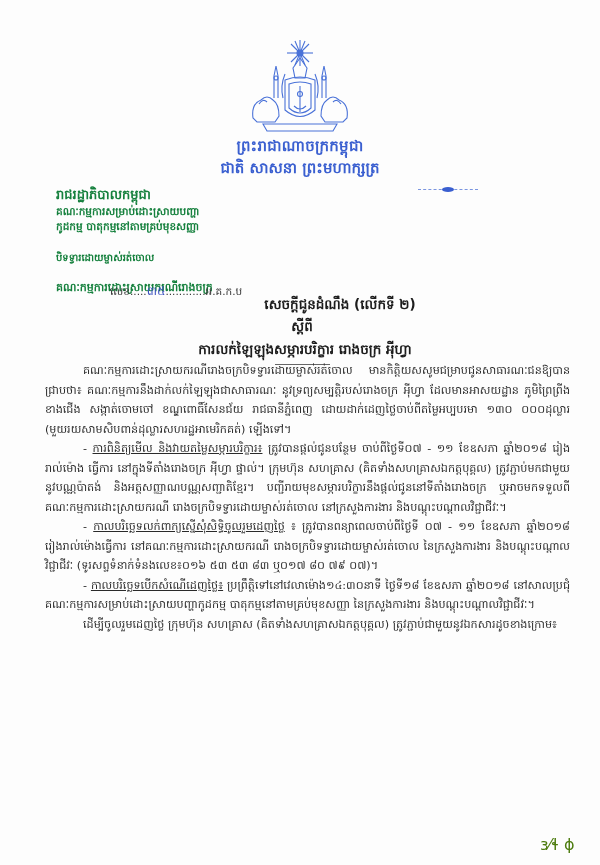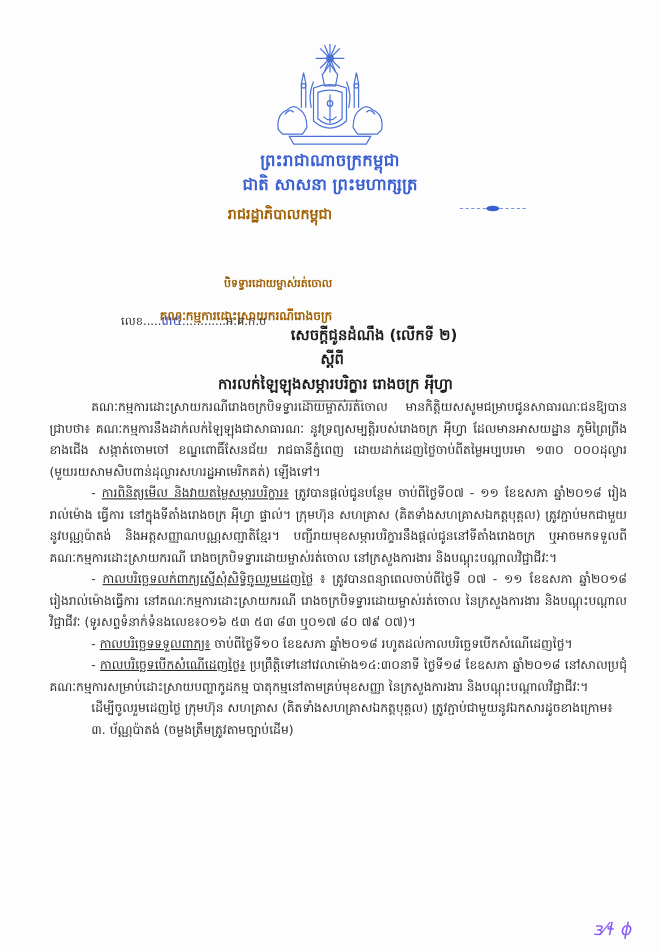--- a/index.html
+++ b/index.html
@@ -8,40 +8,40 @@
     font-family: "DejaVu Sans", sans-serif; color: #2a2a2a;
   }
   .page { position: absolute; left: 0; top: 0; width: 600px; height: 865px; background: #fdfdfd; }
   .emblem { position: absolute; left: 245px; top: 38px; width: 110px; height: 95px; }
   .kingdom { position: absolute; left: 0; width: 600px; text-align: center; color: #3a5fd0; font-weight: bold; }
   .k1 { top: 136px; font-size: 15px; letter-spacing: 0.3px; }
   .k2 { top: 158px; font-size: 15px; }
   .ornament { position: absolute; left: 418px; top: 189px; width: 60px; height: 2px; }
   .ornament::before { content: ""; position: absolute; left: 0; right: 0; top: 0; border-top: 1px dashed #7a95e0; }
   .ornament::after { content: ""; position: absolute; left: 24px; top: -2px; width: 12px; height: 5px; background: #3a5fd0; border-radius: 50%; }
-  .ministry { position: absolute; left: 72px; width: 230px; text-align: right; color: #a16207; font-weight: bold; }
+  .ministry { position: absolute; left: 56px; width: 230px; text-align: left; color: #15803d; font-weight: bold; }
   .m1 { top: 186px; font-size: 13px; }
   .m2 { top: 205px; font-size: 10.5px; }
   .m3 { top: 220px; font-size: 10.5px; }
   .m4 { top: 236px; font-size: 11px; margin-top: 44px; }
   .m5 { top: 251px; font-size: 10px; }
   .m6 { top: 266px; font-size: 10.5px; }
   .refno { position: absolute; left: 110px; top: 283px; font-size: 10.5px; color: #333; }
   .refno .num { color: #3a4fbf; font-size: 12px; }
   .title { position: absolute; left: 0; width: 600px; text-align: center; font-weight: bold; color: #1d1d1d; }
   .t1 { top: 296px; font-size: 13.5px; left: 40px; }
   .t2 { top: 318px; font-size: 13.5px; left: 2px; }
   .t3 { top: 341px; font-size: 13.5px; left: 5px; }
   .divider { position: absolute; left: 275px; top: 364px; width: 55px; border-top: 1px solid #666; }
   .body { position: absolute; left: 45px; width: 525px; font-size: 11.2px; line-height: 19.5px; color: #2a2a2a; text-align: justify; }
   .body p { margin: 0; }
   .indent { text-indent: 38px; }
   .u { text-decoration: underline; }
   .item { padding-left: 38px; }
-  .signature { position: absolute; left: 540px; top: 835px; font-size: 16px; color: #8b5cf6; font-style: italic; }
+  .signature { position: absolute; left: 540px; top: 835px; font-size: 16px; color: #4d7c0f; }
 </style>
 </head>
 <body>
 
 <div class="page">
 
   <svg class="emblem" viewBox="0 0 110 95">
     <g stroke="#4a72d8" fill="none" stroke-width="1.1">
 
       <g transform="translate(55,15)">
@@ -75,36 +75,36 @@
       <path d="M40 36 Q35 48 38 60"></path>
         <path d="M70 36 Q75 48 72 60"></path>
     </g>
   </svg>
 
   <div class="kingdom k1">ព្រះរាជាណាចក្រកម្ពុជា</div>
   <div class="kingdom k2">ជាតិ សាសនា ព្រះមហាក្សត្រ</div>
   <div class="ornament"></div>
 
   <div class="ministry m1">រាជរដ្ឋាភិបាលកម្ពុជា</div>
+  <div class="ministry m2">គណៈកម្មការសម្រាប់ដោះស្រាយបញ្ហា</div>
+  <div class="ministry m3">កូដកម្ម បាតុកម្មនៅតាមគ្រប់មុខសញ្ញា</div>
   <div class="ministry m4">គណៈកម្មការដោះស្រាយករណីរោងចក្រ</div>
   <div class="ministry m5">បិទទ្វារដោយម្ចាស់រត់ចោល</div>
 
   <div class="refno">
     <span>លេខ.....</span><span class="num">៣៥</span><span>............អ.គ.ក.ប</span>
   </div>
 
   <div class="title t1">សេចក្តីជូនដំណឹង (លើកទី ២)</div>
   <div class="title t2">ស្តីពី</div>
   <div class="title t3">ការលក់ឡៃឡុងសម្ភារបរិក្ខារ រោងចក្រ អុីហ្វា</div>
   <div class="divider"></div>
 
   <div class="body" style="top:361px;">
     <p class="indent">គណៈកម្មការដោះស្រាយករណីរោងចក្របិទទ្វារដោយម្ចាស់រត់ចោល មានកិត្តិយសសូមជម្រាបជូនសាធារណៈជនឱ្យបានជ្រាបថា៖ គណៈកម្មការនឹងដាក់លក់ឡៃឡុងជាសាធារណៈ នូវទ្រព្យសម្បត្តិរបស់រោងចក្រ អុីហ្វា ដែលមានអាសយដ្ឋាន ភូមិព្រៃព្រីងខាងជើង សង្កាត់ចោមចៅ ខណ្ឌពោធិ៍សែនជ័យ រាជធានីភ្នំពេញ ដោយដាក់ដេញថ្លៃចាប់ពីតម្លៃអប្បបរមា ១៣០ ០០០ដុល្លារ (មួយរយសាមសិបពាន់ដុល្លារសហរដ្ឋអាមេរិកគត់) ឡើងទៅ។</p>
     <p class="indent"><span>- </span><span class="u">ការពិនិត្យមើល និងវាយតម្លៃសម្ភារបរិក្ខារ៖</span><span> ត្រូវបានផ្តល់ជូនបន្ថែម ចាប់ពីថ្ងៃទី០៧ - ១១ ខែឧសភា ឆ្នាំ២០១៨ រៀងរាល់ម៉ោង ធ្វើការ នៅក្នុងទីតាំងរោងចក្រ អុីហ្វា ផ្ទាល់។ ក្រុមហ៊ុន សហគ្រាស (គិតទាំងសហគ្រាសឯកត្តបុគ្គល) ត្រូវភ្ជាប់មកជាមួយនូវបណ្ណប៉ាតង់ និងអត្តសញ្ញាណបណ្ណសញ្ជាតិខ្មែរ។ បញ្ជីរាយមុខសម្ភារបរិក្ខារនឹងផ្តល់ជូននៅទីតាំងរោងចក្រ ឬអាចមកទទួលពី គណៈកម្មការដោះស្រាយករណី រោងចក្របិទទ្វារដោយម្ចាស់រត់ចោល នៅក្រសួងការងារ និងបណ្តុះបណ្តាលវិជ្ជាជីវៈ។</span></p>
     <p class="indent"><span>- </span><span class="u">កាលបរិច្ឆេទលក់ពាក្យស្នើសុំសិទ្ធិចូលរួមដេញថ្លៃ</span><span> ៖ ត្រូវបានពន្យាពេលចាប់ពីថ្ងៃទី ០៧ - ១១ ខែឧសភា ឆ្នាំ២០១៨ រៀងរាល់ម៉ោងធ្វើការ នៅគណៈកម្មការដោះស្រាយករណី រោងចក្របិទទ្វារដោយម្ចាស់រត់ចោល នៃក្រសួងការងារ និងបណ្តុះបណ្តាលវិជ្ជាជីវៈ (ទូរសព្ទទំនាក់ទំនងលេខ៖០១៦ ៥៣ ៥៣ ៨៣ ឬ០១៧ ៨០ ៧៩ ០៧)។</span></p>
-    <p class="indent"><span>- </span><span class="u">កាលបរិច្ឆេទទទួលពាក្យ៖</span><span> ចាប់ពីថ្ងៃទី១០ ខែឧសភា ឆ្នាំ២០១៨ រហូតដល់កាលបរិច្ឆេទបើកសំណើដេញថ្លៃ។</span></p>
     <p class="indent"><span>- </span><span class="u">កាលបរិច្ឆេទបើកសំណើដេញថ្លៃ៖</span><span> ប្រព្រឹត្តិទៅនៅវេលាម៉ោង១៤:៣០នាទី ថ្ងៃទី១៨ ខែឧសភា ឆ្នាំ២០១៨ នៅសាលប្រជុំគណៈកម្មការសម្រាប់ដោះស្រាយបញ្ហាកូដកម្ម បាតុកម្មនៅតាមគ្រប់មុខសញ្ញា នៃក្រសួងការងារ និងបណ្តុះបណ្តាលវិជ្ជាជីវៈ។</span></p>
     <p class="indent">ដើម្បីចូលរួមដេញថ្លៃ ក្រុមហ៊ុន សហគ្រាស (គិតទាំងសហគ្រាសឯកត្តបុគ្គល) ត្រូវភ្ជាប់ជាមួយនូវឯកសារដូចខាងក្រោម៖</p>
-    <p class="item">៣. ប័ណ្ណប៉ាតង់ (ចម្លងត្រឹមត្រូវតាមច្បាប់ដើម)</p>
   </div>
 
   <div class="signature">ɜ⁄ɬ ϕ</div>
 </div>
 
 </body></html>

